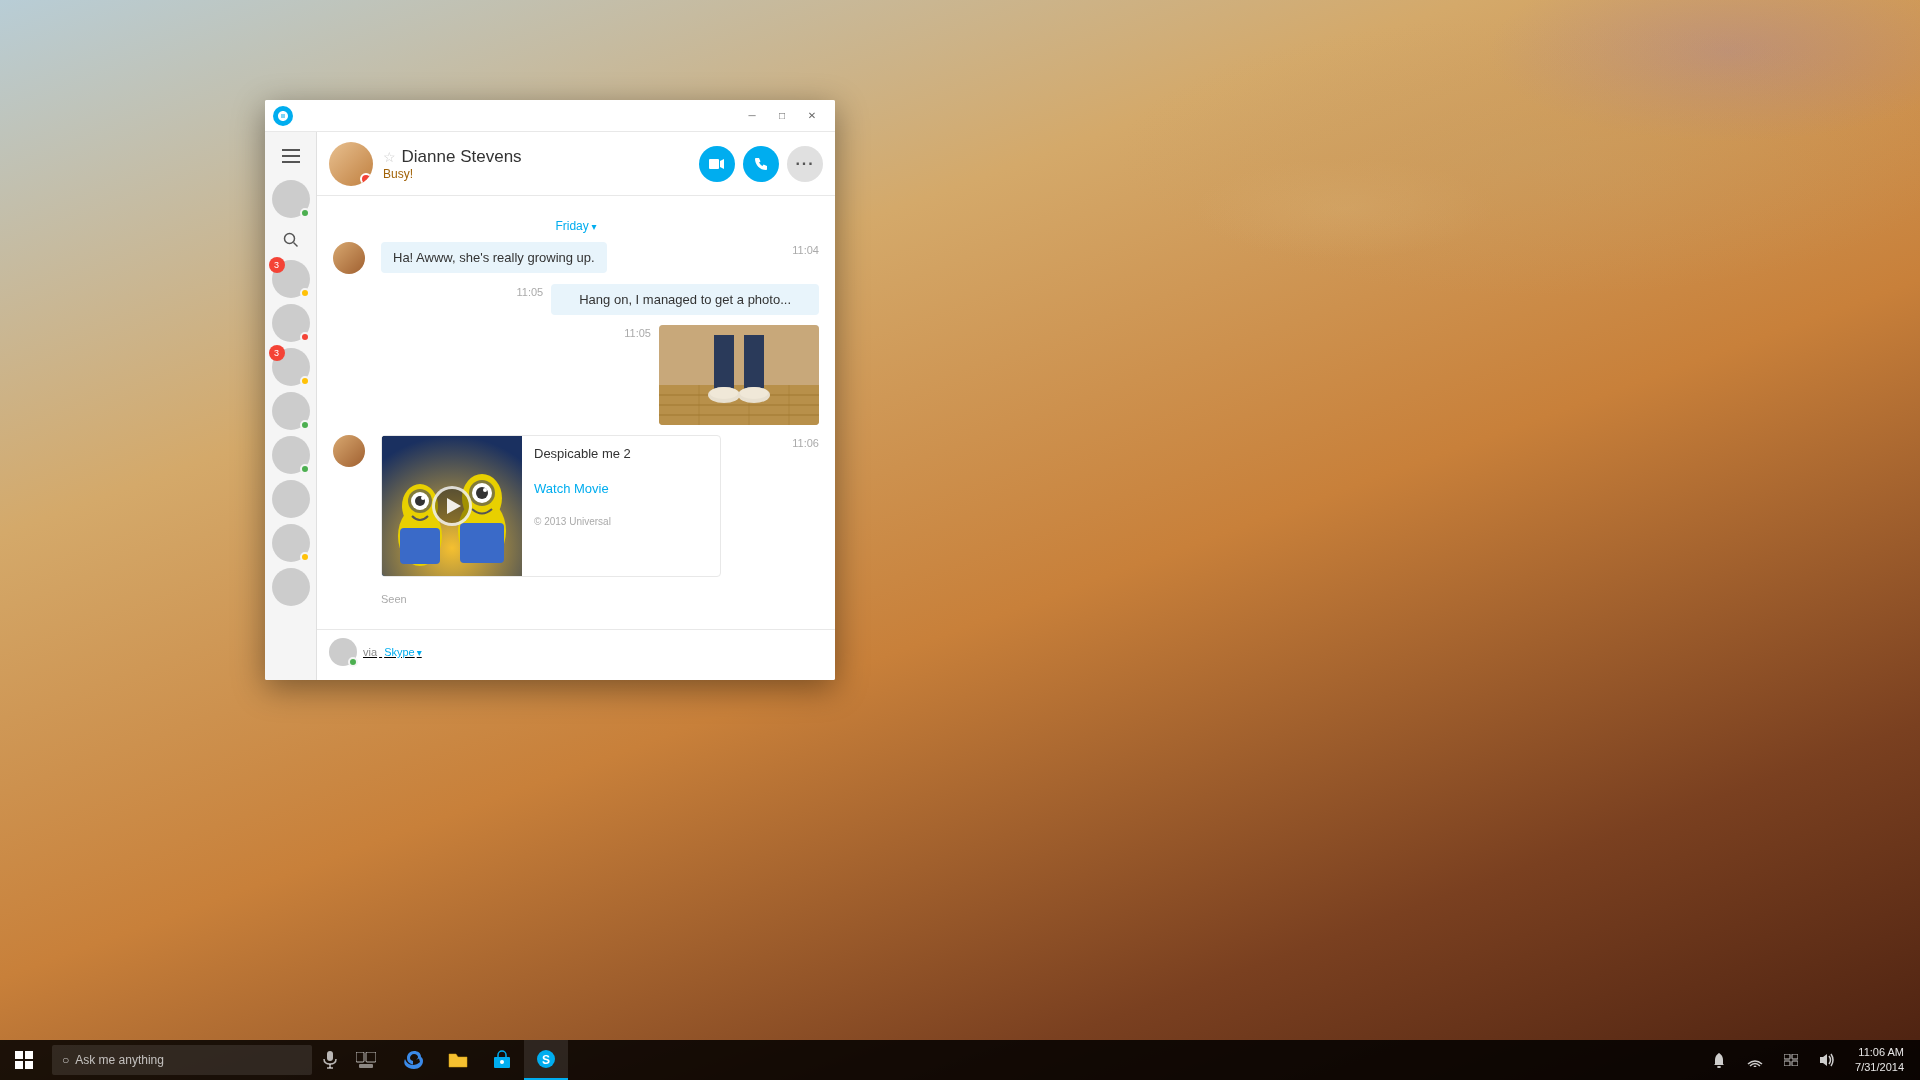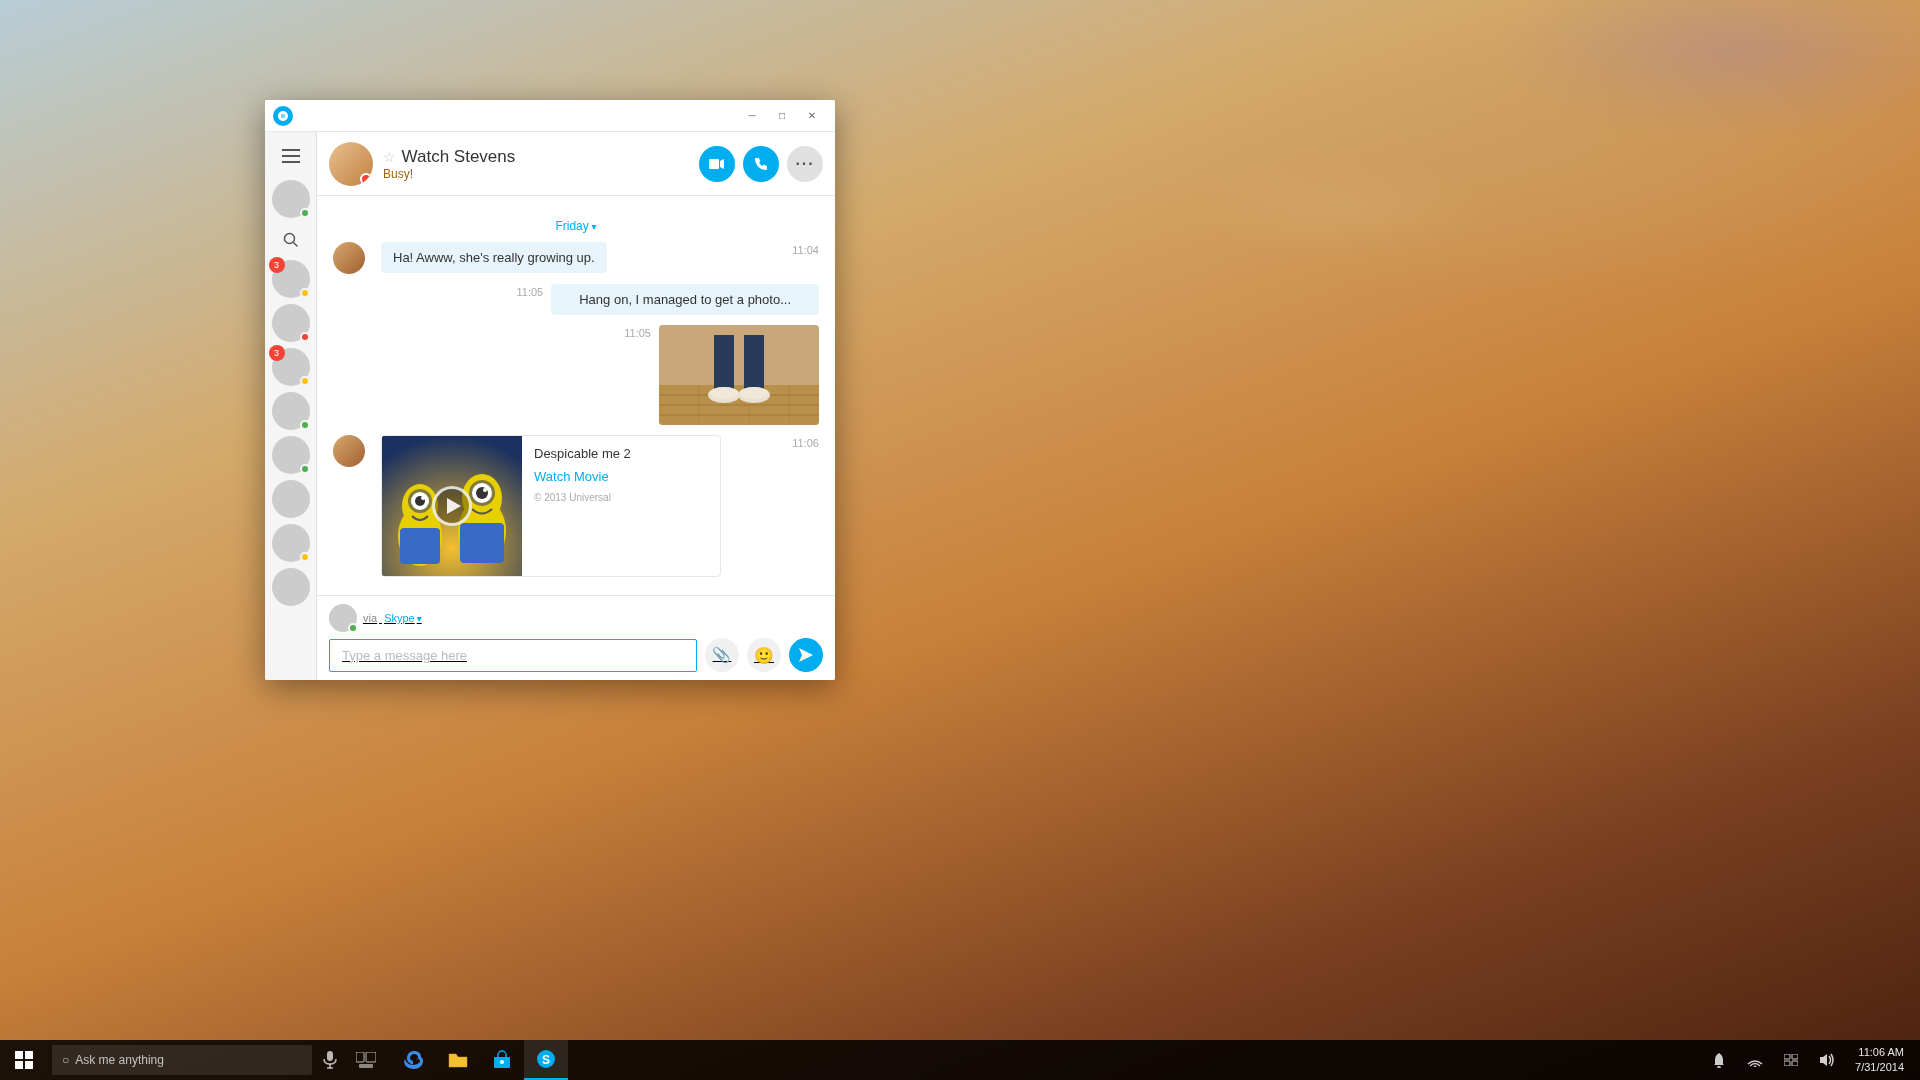--- a/index.html
+++ b/index.html
@@ -529,21 +529,21 @@
       border-style: solid;
       border-width: 8px 0 8px 14px;
       border-color: transparent transparent transparent rgba(255,255,255,0.9);
       margin-left: 3px;
     }
 
     .movie-info {
       padding: 10px 12px;
       display: flex;
       flex-direction: column;
-      gap: 8px;
+      gap: 20px;
     }
 
     .movie-title {
       font-size: 13px;
       color: #333;
       font-weight: 400;
     }
 
     .movie-watch {
       font-size: 13px;
@@ -728,21 +728,21 @@
 
       <div class="chat-area">
 
         <div class="chat-header">
           <div class="header-avatar av-header">
             <div class="busy-dot"></div>
           </div>
           <div class="header-info">
             <div class="header-name">
               <span class="star-icon">☆</span>
-              <span>Watch Stevens</span>
+              <span>Dianne Stevens</span>
             </div>
             <div class="header-status">Busy!</div>
           </div>
           <div class="header-actions">
             <button class="action-btn">
               <svg width="16" height="12" viewBox="0 0 16 12" fill="white">
                 <rect x="0" y="1" width="10" height="10" rx="1"></rect>
                 <polygon points="11,3 15,1 15,11 11,9"></polygon>
               </svg>
             </button>
@@ -868,30 +868,20 @@
           <div class="input-row">
             <div class="contact-avatar" style="width:28px;height:28px;margin:0;position:relative;flex-shrink:0">
               <div class="avatar-img av1" style="width:28px;height:28px;border-radius:50%"></div>
               <span class="status-dot green" style="bottom:-1px;right:-1px"></span>
             </div>
             <span class="via-skype">
               <span>via</span>&nbsp;<span class="skype-badge">Skype</span>
               <span style="color:#00adef;font-size:10px">▾</span>
             </span>
           </div>
-          <div class="message-input-row">
-            <input type="text" class="message-input" placeholder="Type a message here" style="">
-            <button class="input-icon-btn" style="background:#f0f0f0;color:#666;font-size:15px">📎</button>
-            <button class="input-icon-btn" style="background:#f0f0f0;font-size:16px">🙂</button>
-            <button class="input-icon-btn send-btn">
-              <svg width="16" height="16" viewBox="0 0 16 16" fill="white">
-                <polygon points="1,1 15,8 1,15 4,8"></polygon>
-              </svg>
-            </button>
-          </div>
         </div>
 
       </div>
     </div>
   </div>
 
   <div class="taskbar">
 
     <div class="taskbar-start">
       <svg width="18" height="18" viewBox="0 0 18 18" fill="white">

